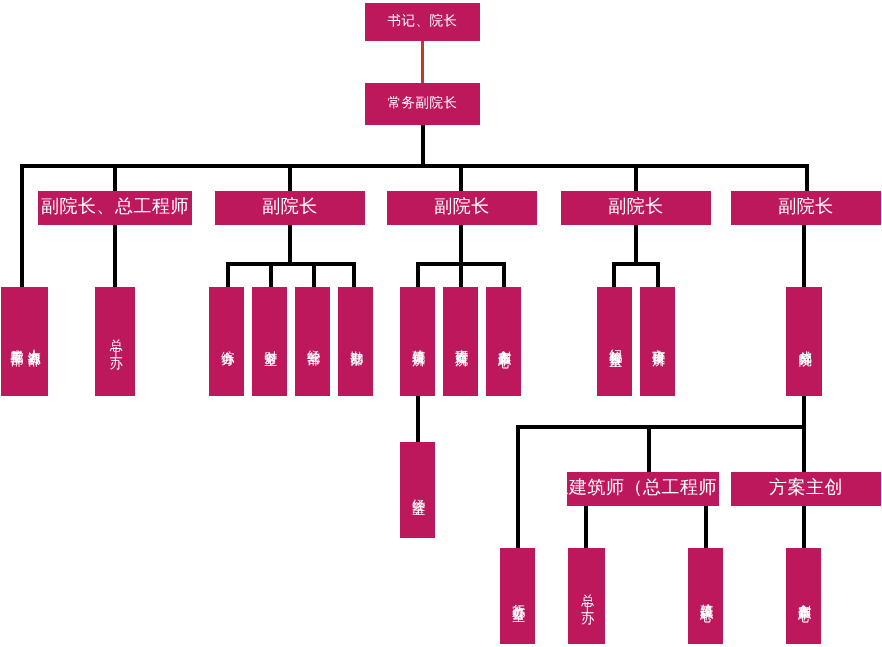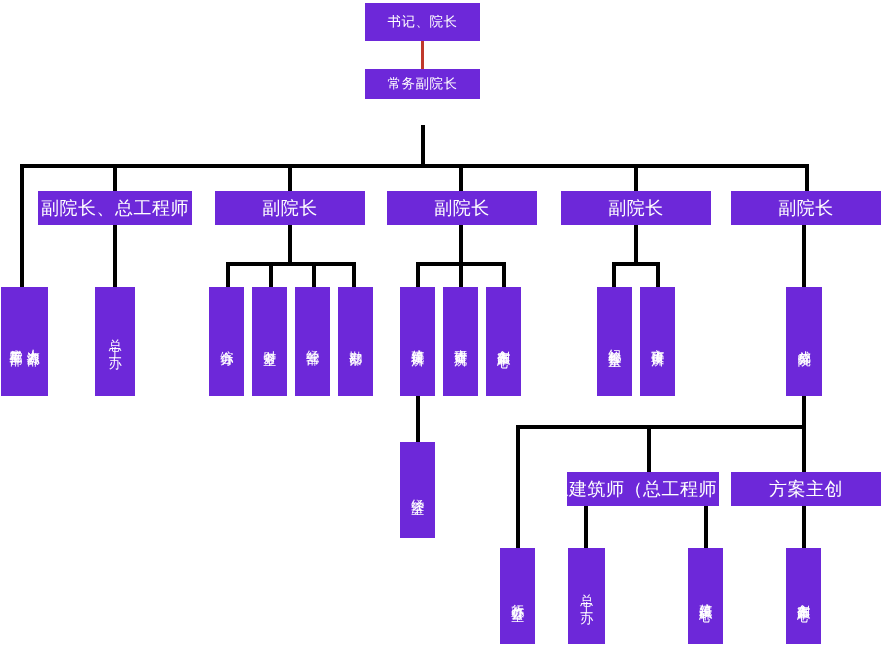--- a/index.html
+++ b/index.html
@@ -9,29 +9,30 @@
   }
   #canvas{
     position:relative;
     width:882px;
     height:647px;
     background:#ffffff;
     overflow:hidden;
   }
   .node{
     position:absolute;
-    background:#6d28d9;
+    background:#be185d;
     color:#ffffff;
     box-sizing:border-box;
     display:flex;
     align-items:center;
     justify-content:center;
     text-align:right;
     z-index:3;
     line-height:1.18;
+    font-family:Liberation Mono, monospace;
   }
   
   .node.h{
     font-size:18px;
     letter-spacing:0.5px;
     white-space:nowrap;
   }
   .node.h.big{font-size:13.5px;}
   
   .node.v{
@@ -116,21 +117,21 @@
   <div class="line" style="left:647px;top:425px;width:4px;height:48px;"></div>
   <div class="line" style="left:802px;top:425px;width:4px;height:48px;"></div>
 
   <div class="line" style="left:584px;top:506px;width:4px;height:43px;"></div>
   <div class="line" style="left:704px;top:506px;width:4px;height:43px;"></div>
 
   <div class="line" style="left:802px;top:506px;width:4px;height:43px;"></div>
 
   <div class="node h big" style="left:365px;top:3px;width:115px;height:38px;">书记、院长</div>
 
-  <div class="node h big" style="left:365px;top:69px;width:115px;height:30px;">常务副院长</div>
+  <div class="node h big" style="left:365px;top:83px;width:115px;height:42px;">常务副院长</div>
 
   <div class="node h" style="left:38px;top:191px;width:154px;height:34px;">副院长、总工程师</div>
 
   <div class="node h" style="left:215px;top:191px;width:150px;height:34px;">副院长</div>
 
   <div class="node h" style="left:387px;top:191px;width:150px;height:34px;">副院长</div>
 
   <div class="node h" style="left:561px;top:191px;width:150px;height:34px;">副院长</div>
 
   <div class="node h" style="left:731px;top:191px;width:150px;height:34px;">副院长</div>

